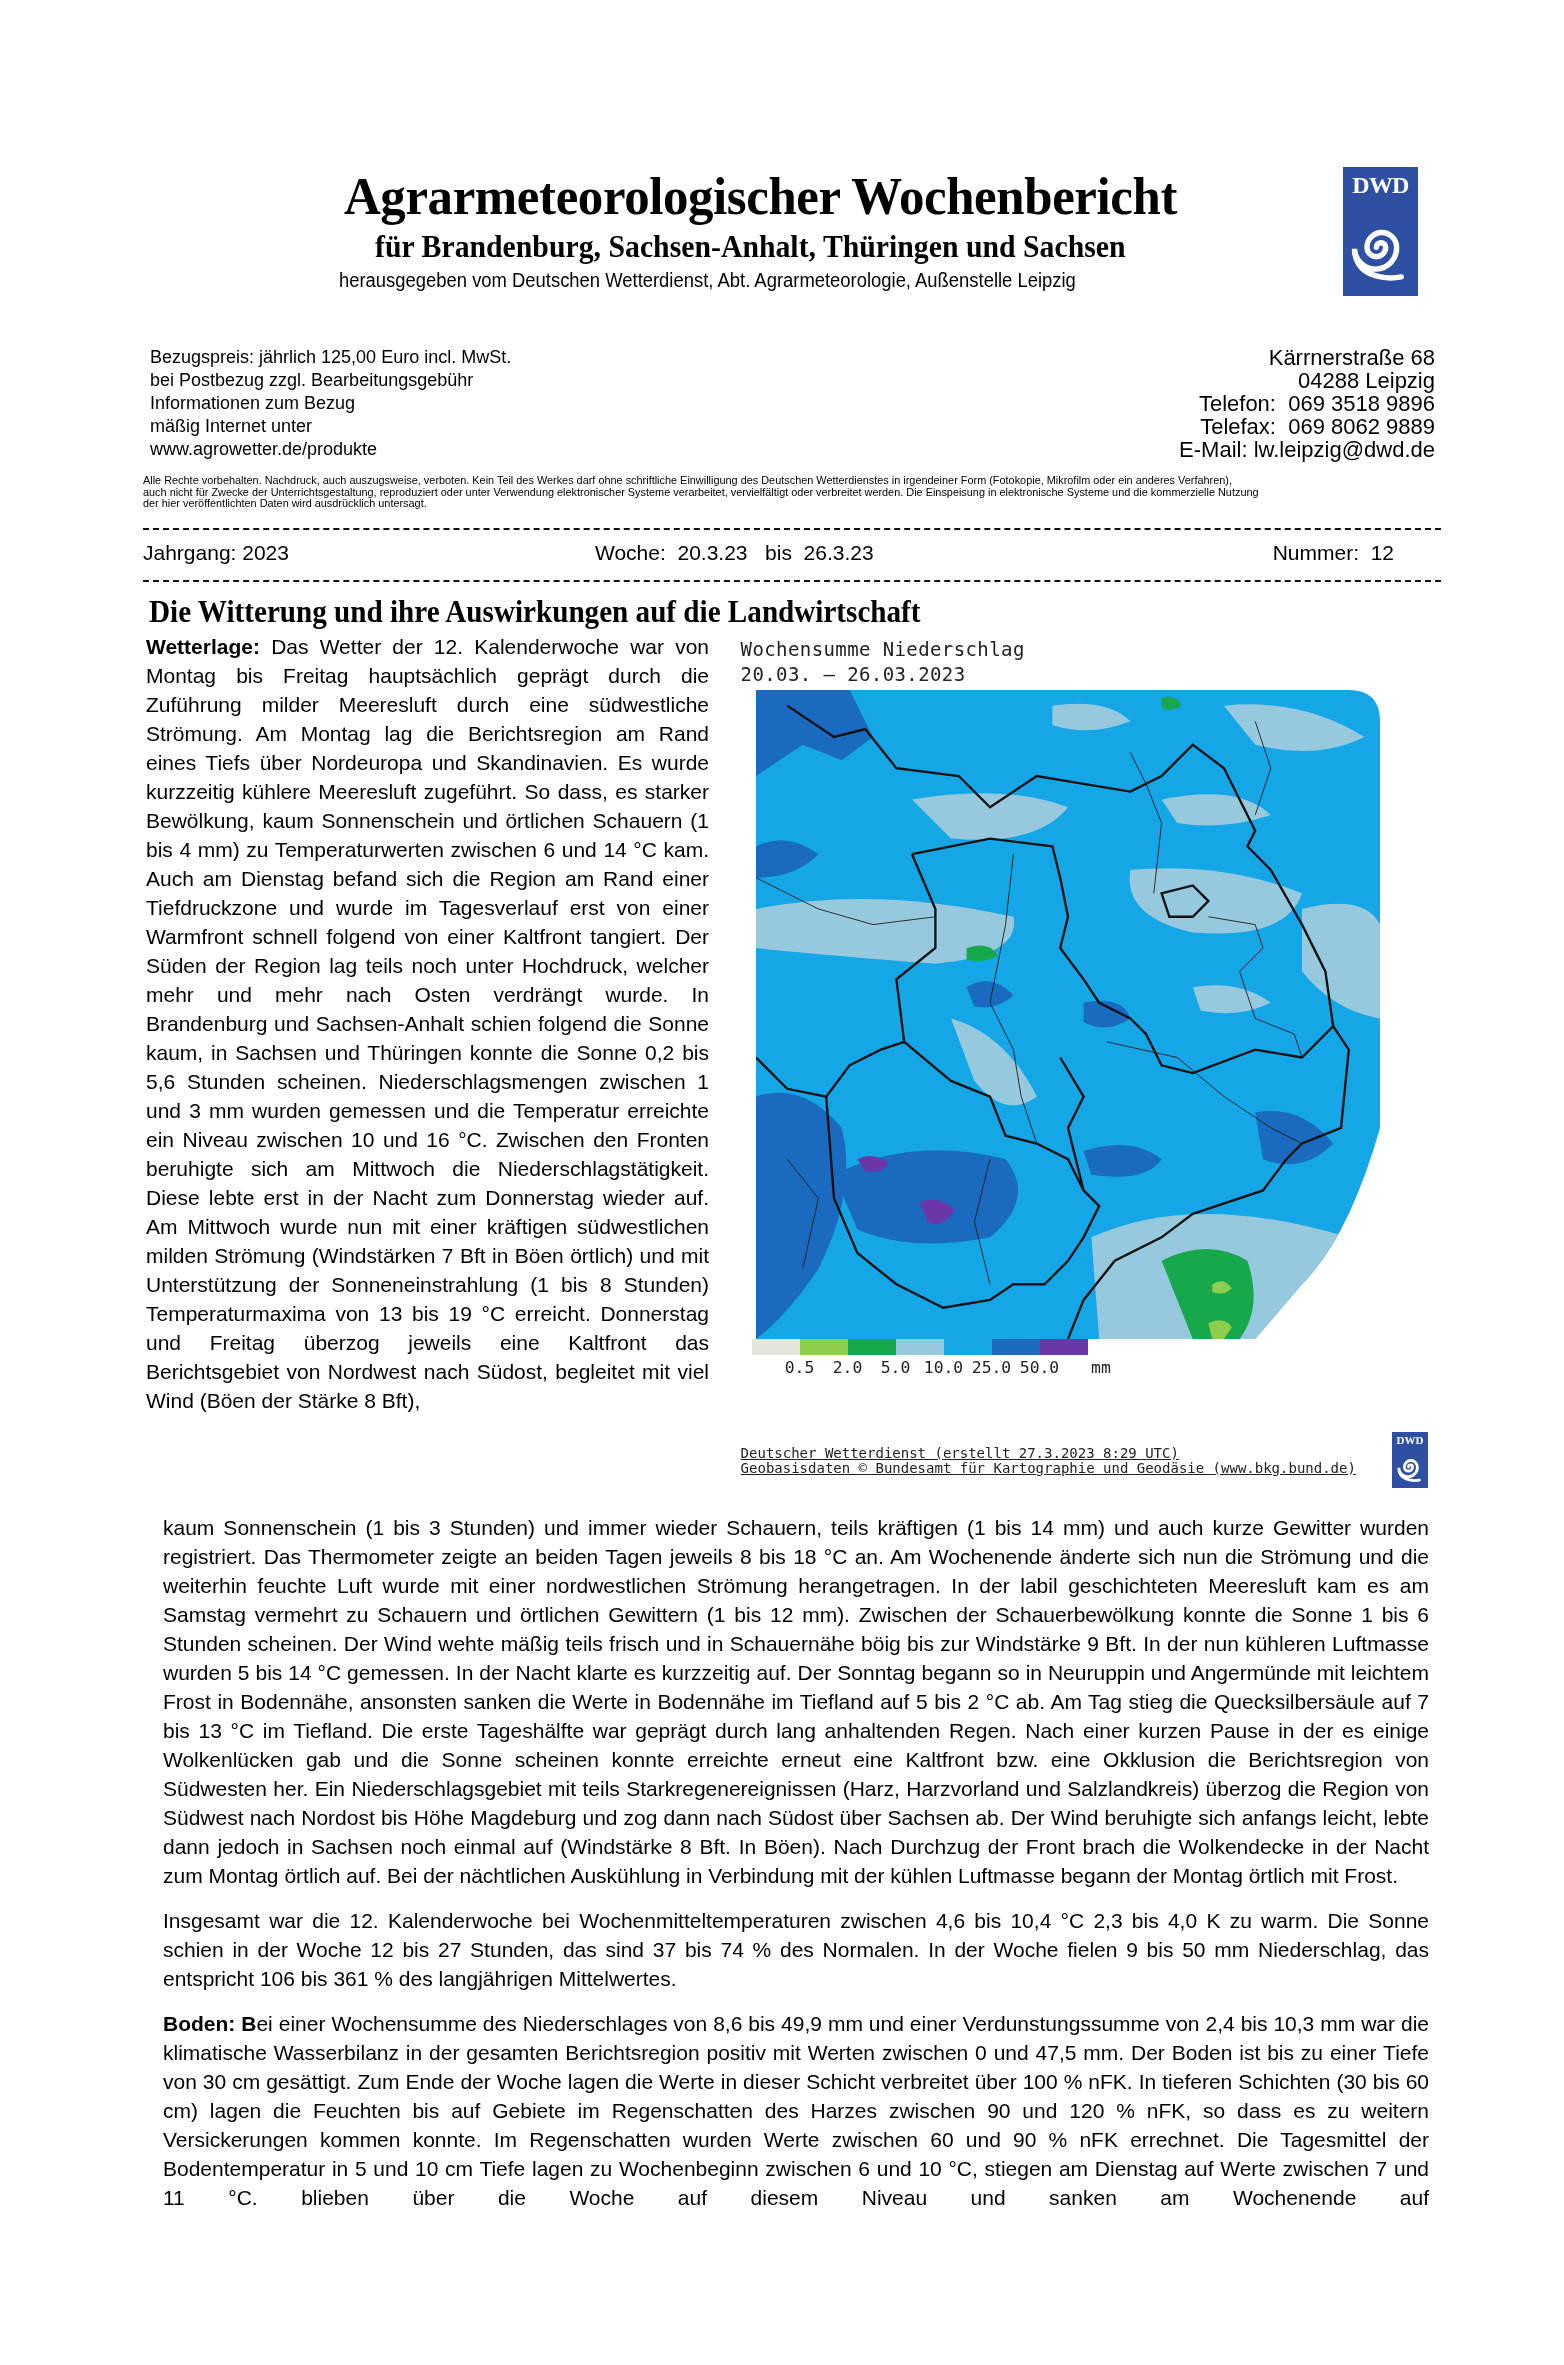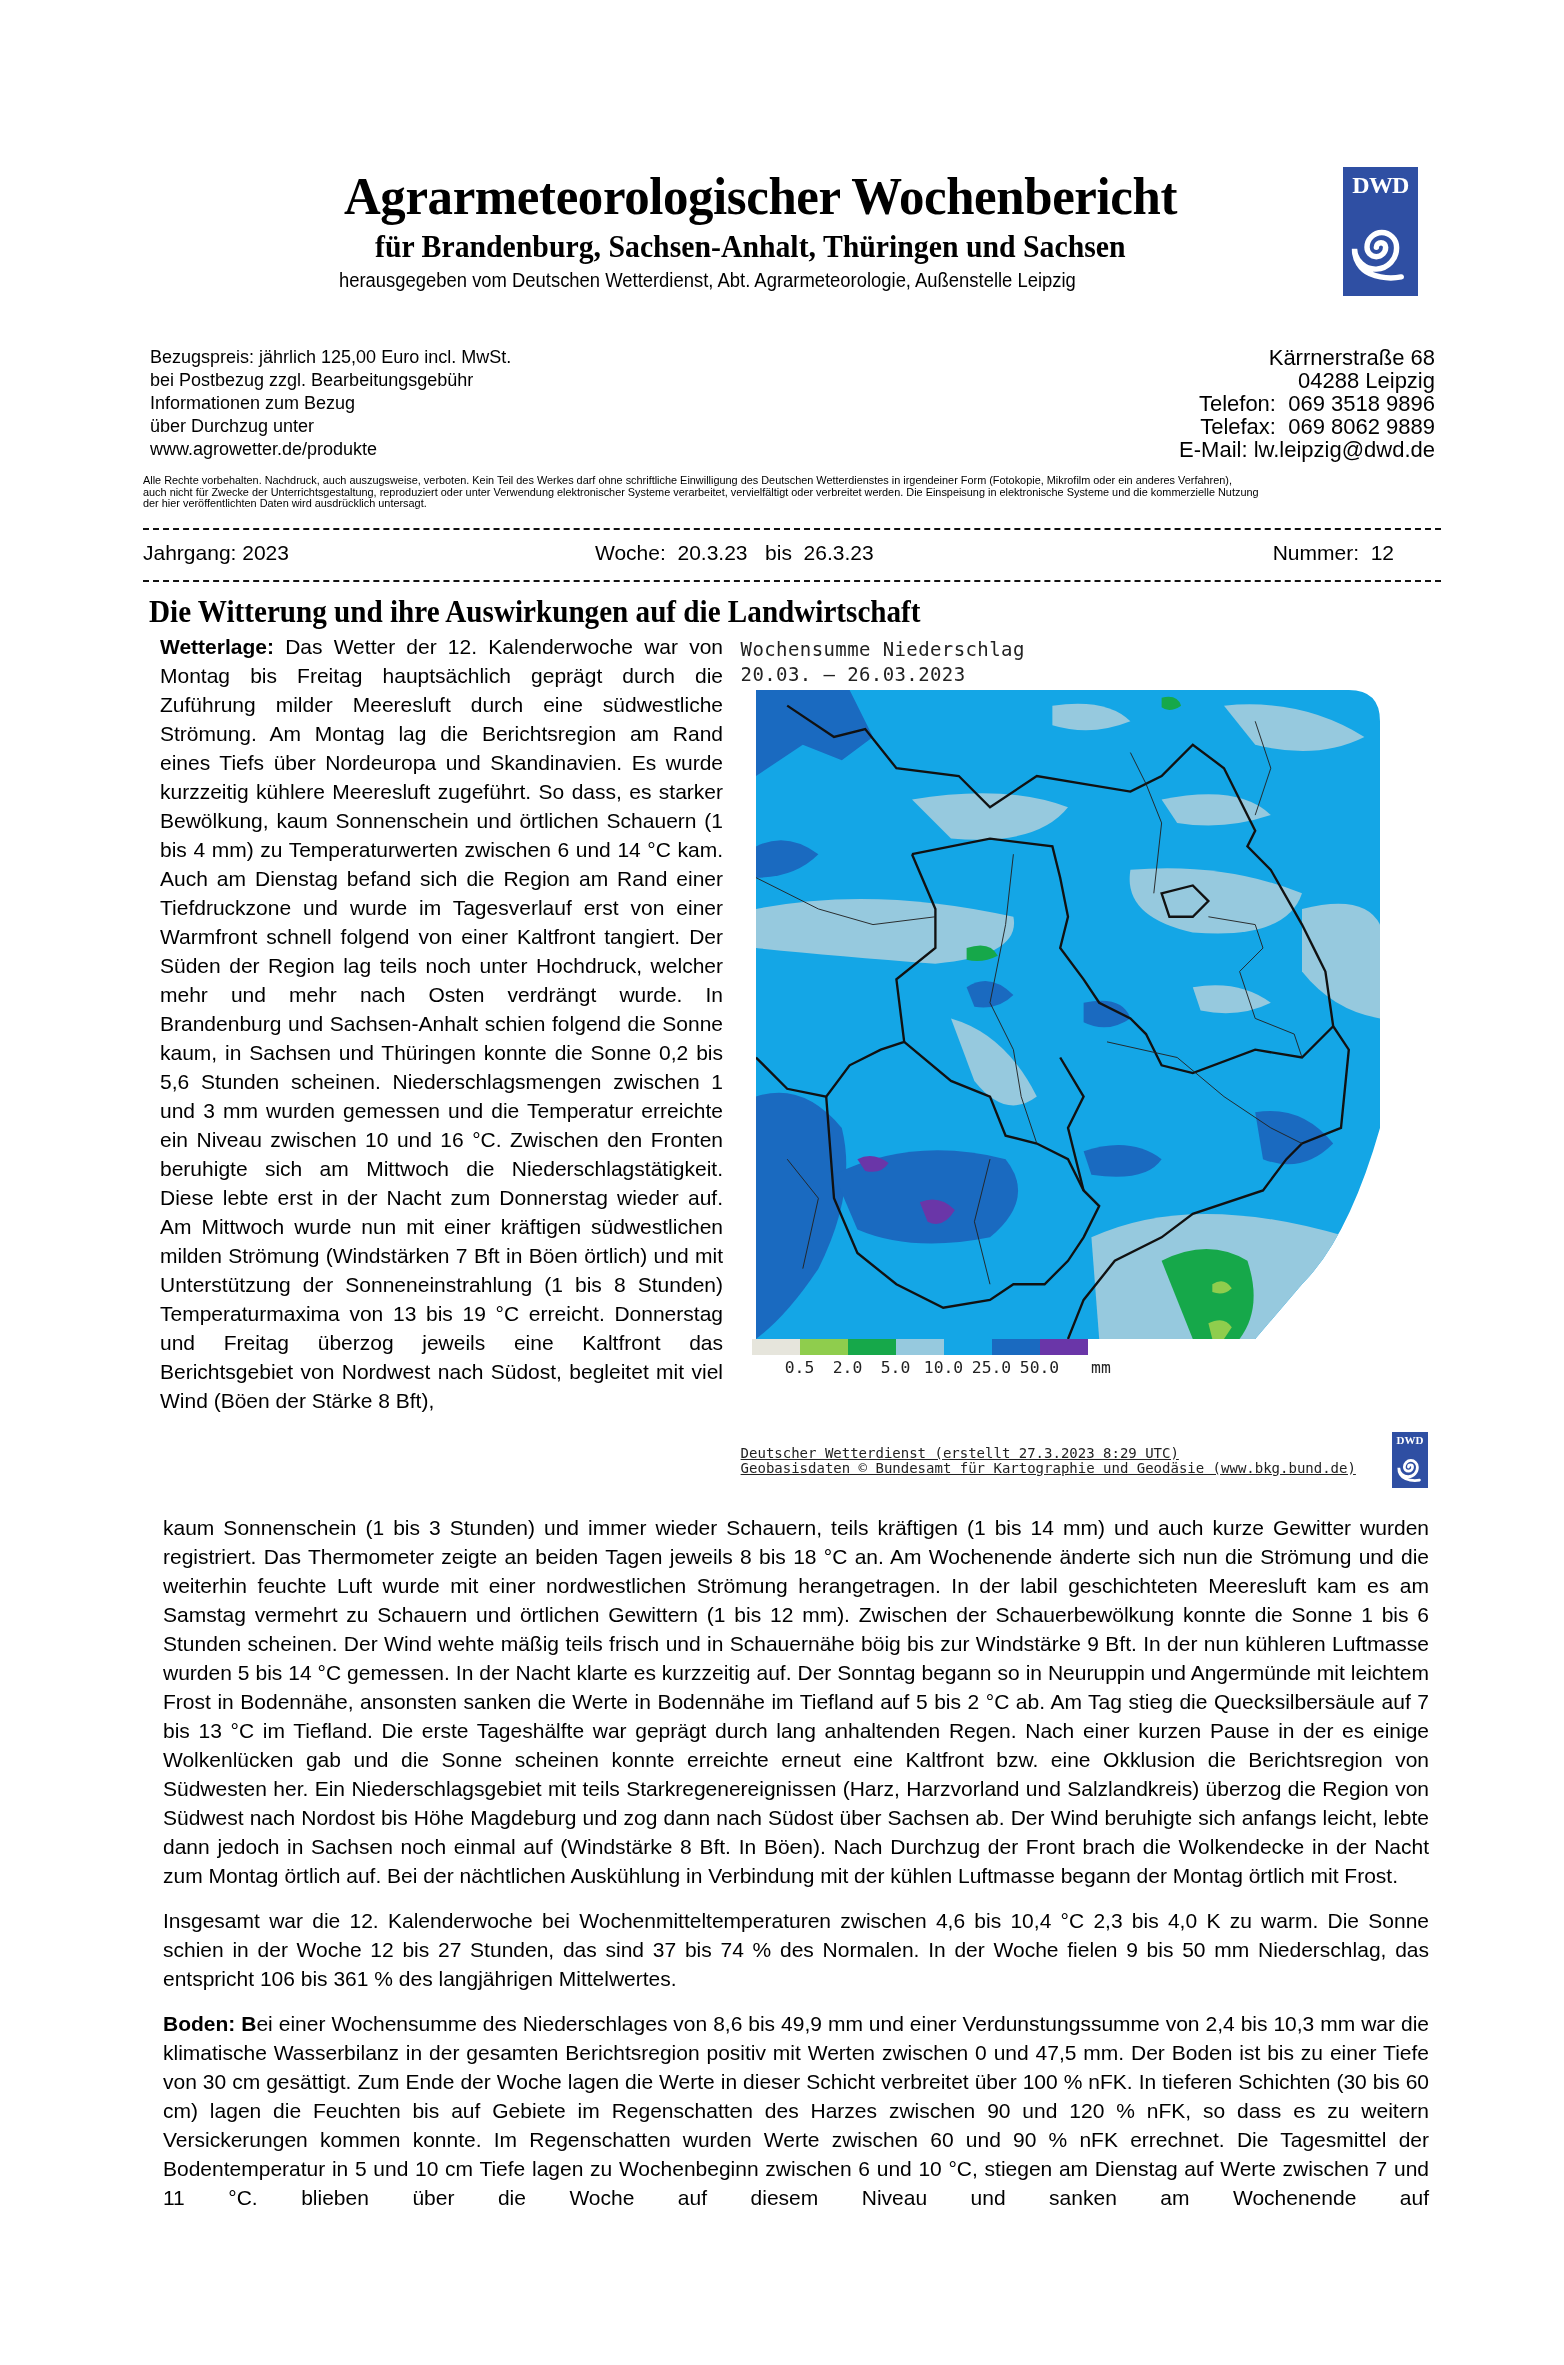--- a/index.html
+++ b/index.html
@@ -27,21 +27,21 @@
   #rule2 { top: 580px; }
   #issue-line { position: absolute; left: 143px; top: 541px; width: 1298px; font-size: 21px; }
   #issue-year { position: absolute; left: 0; top: 0; }
   #issue-week { position: absolute; left: 452px; top: 0; white-space: pre; }
   #issue-number { position: absolute; right: 47px; top: 0; white-space: pre; }
 
   
   #section-title { position: absolute; left: 149px; top: 594px; font-size: 31px; font-weight: bold; white-space: nowrap; transform: scaleX(0.94); transform-origin: left; }
 
   
-  #col-text { position: absolute; left: 160px; top: 632px; width: 563px; font-size: 21px; line-height: 29px; text-align: justify; }
+  #col-text { position: absolute; left: 146px; top: 632px; width: 563px; font-size: 21px; line-height: 29px; text-align: justify; }
   .lbl { font-weight: bold; }
 
   
   #map-figure { position: absolute; left: 739px; top: 637px; width: 688px; height: 848px; }
   #map-title { position: absolute; left: 1.6px; top: 0; font-size: 19px; line-height: 25px; color: #222; white-space: pre; letter-spacing: 0.4px; }
   #map-svg { position: absolute; left: 17px; top: 53px; width: 624px; height: 649px; }
   #legend { position: absolute; left: 12.5px; top: 702px; width: 336px; }
   #legend-bar { display: flex; height: 15.6px; }
   #legend-bar > div { flex: 1; }
   #legend-labels { position: relative; height: 23.5px; font-size: 16.4px; color: #222; }
@@ -67,21 +67,21 @@
   <span class="dwd-text">DWD</span>
   <svg viewBox="0 0 90 110">
     <path d="M45 58 m-6 0 a6 6 0 1 1 12 0 a12 12 0 1 1 -24 0 a19 19 0 1 1 38 0 a27 27 0 1 1 -54 2 a34 34 0 0 0 20 32 q20 8 40 4" fill="none" stroke="#fff" stroke-width="7" stroke-linecap="round"></path>
   </svg>
 </div>
 
 <div id="subscription" class="sans">
   <div>Bezugspreis: jährlich 125,00 Euro incl. MwSt.</div>
   <div>bei Postbezug zzgl. Bearbeitungsgebühr</div>
   <div>Informationen zum Bezug</div>
-  <div>über Durchzug unter</div>
+  <div>mäßig Internet unter</div>
   <div>www.agrowetter.de/produkte</div>
 </div>
 
 <div id="contact" class="sans">
   <div>Kärrnerstraße 68</div>
   <div>04288 Leipzig</div>
   <div style="white-space:pre">Telefon:  069 3518 9896</div>
   <div style="white-space:pre">Telefax:  069 8062 9889</div>
   <div>E-Mail: lw.leipzig@dwd.de</div>
 </div>

